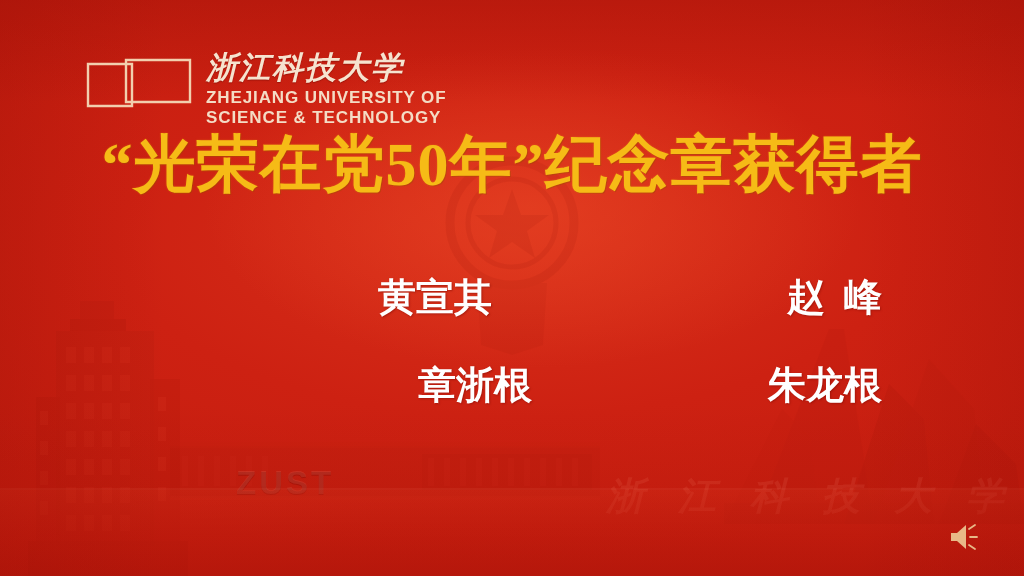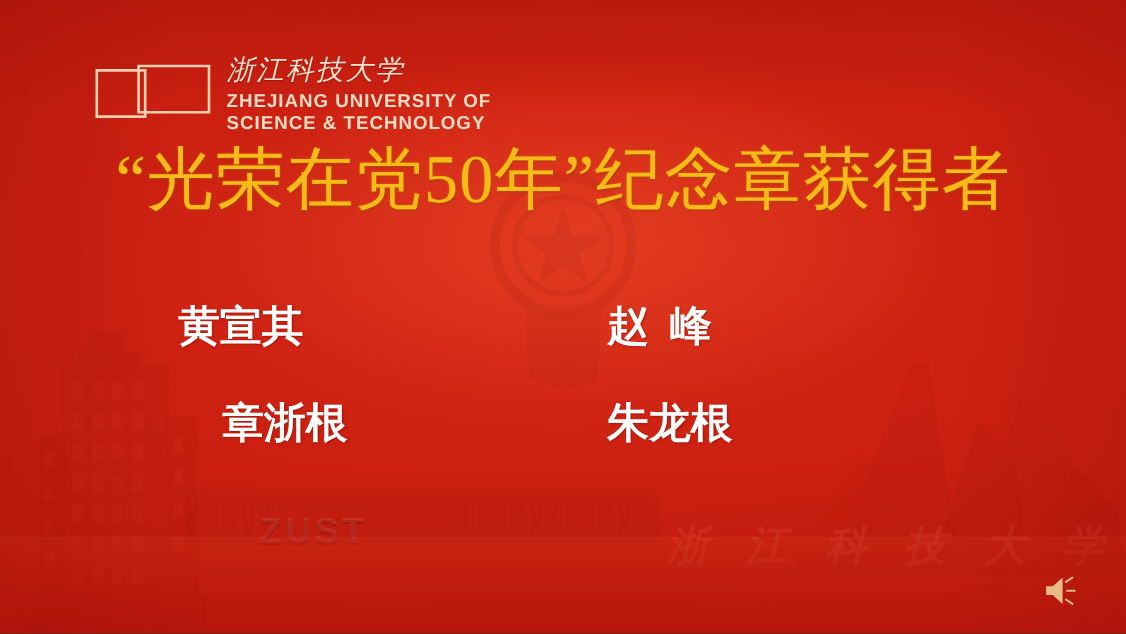--- a/index.html
+++ b/index.html
@@ -145,22 +145,22 @@
   }
   .logo-mark svg { display:block; width:100%; height:100%; }
   .logo-text {
     display: flex;
     flex-direction: column;
     line-height: 1;
   }
   .logo-cn {
     font-family: "Liberation Serif", "DejaVu Serif", serif;
     font-style: italic;
-    font-weight: 400;
-    font-size: 25px;
+    font-weight: 700;
+    font-size: 31px;
     color: #f6e3cf;
     letter-spacing: 2px;
     white-space: nowrap;
     text-shadow: 0 1px 1px rgba(120,10,4,0.5);
   }
   .logo-en1, .logo-en2 {
     font-family: "Liberation Sans", sans-serif;
     font-weight: 700;
     font-size: 17px;
     color: #f4dcc5;
@@ -170,21 +170,21 @@
   .logo-en1 { margin-top: 6px; }
   .logo-en2 { margin-top: 3px; }
 
   
   .title {
     position: absolute;
     left: 0; right: 0;
     top: 131px;
     text-align: center;
     font-family: "Liberation Serif", "DejaVu Serif", serif;
-    font-weight: 400;
+    font-weight: 700;
     font-size: 62px;
     line-height: 1.08;
     color: #f6bb16;
     letter-spacing: 1px;
     white-space: nowrap;
     text-shadow:
        1px 1px 0 rgba(140,70,0,0.35),
        0 0 2px rgba(245,180,20,0.4);
   }
 
@@ -194,21 +194,21 @@
     left: 0; right: 0;
     top: 277px;
   }
   .name-row {
     display: flex;
     justify-content: center;
   }
   .name-row + .name-row { margin-top: 46px; }
   .name-cell {
     width: 330px;
-    text-align: left;
+    text-align: right;
     font-family: "Liberation Serif", "DejaVu Serif", serif;
     font-weight: 700;
     font-size: 38px;
     line-height: 1.1;
     color: #ffffff;
     white-space: pre;
     text-shadow: 1px 1px 2px rgba(120,10,4,0.45);
   }
   .name-cell.col-a { padding-left: 20px; }
   .name-cell.col-b { padding-left: 60px; }

